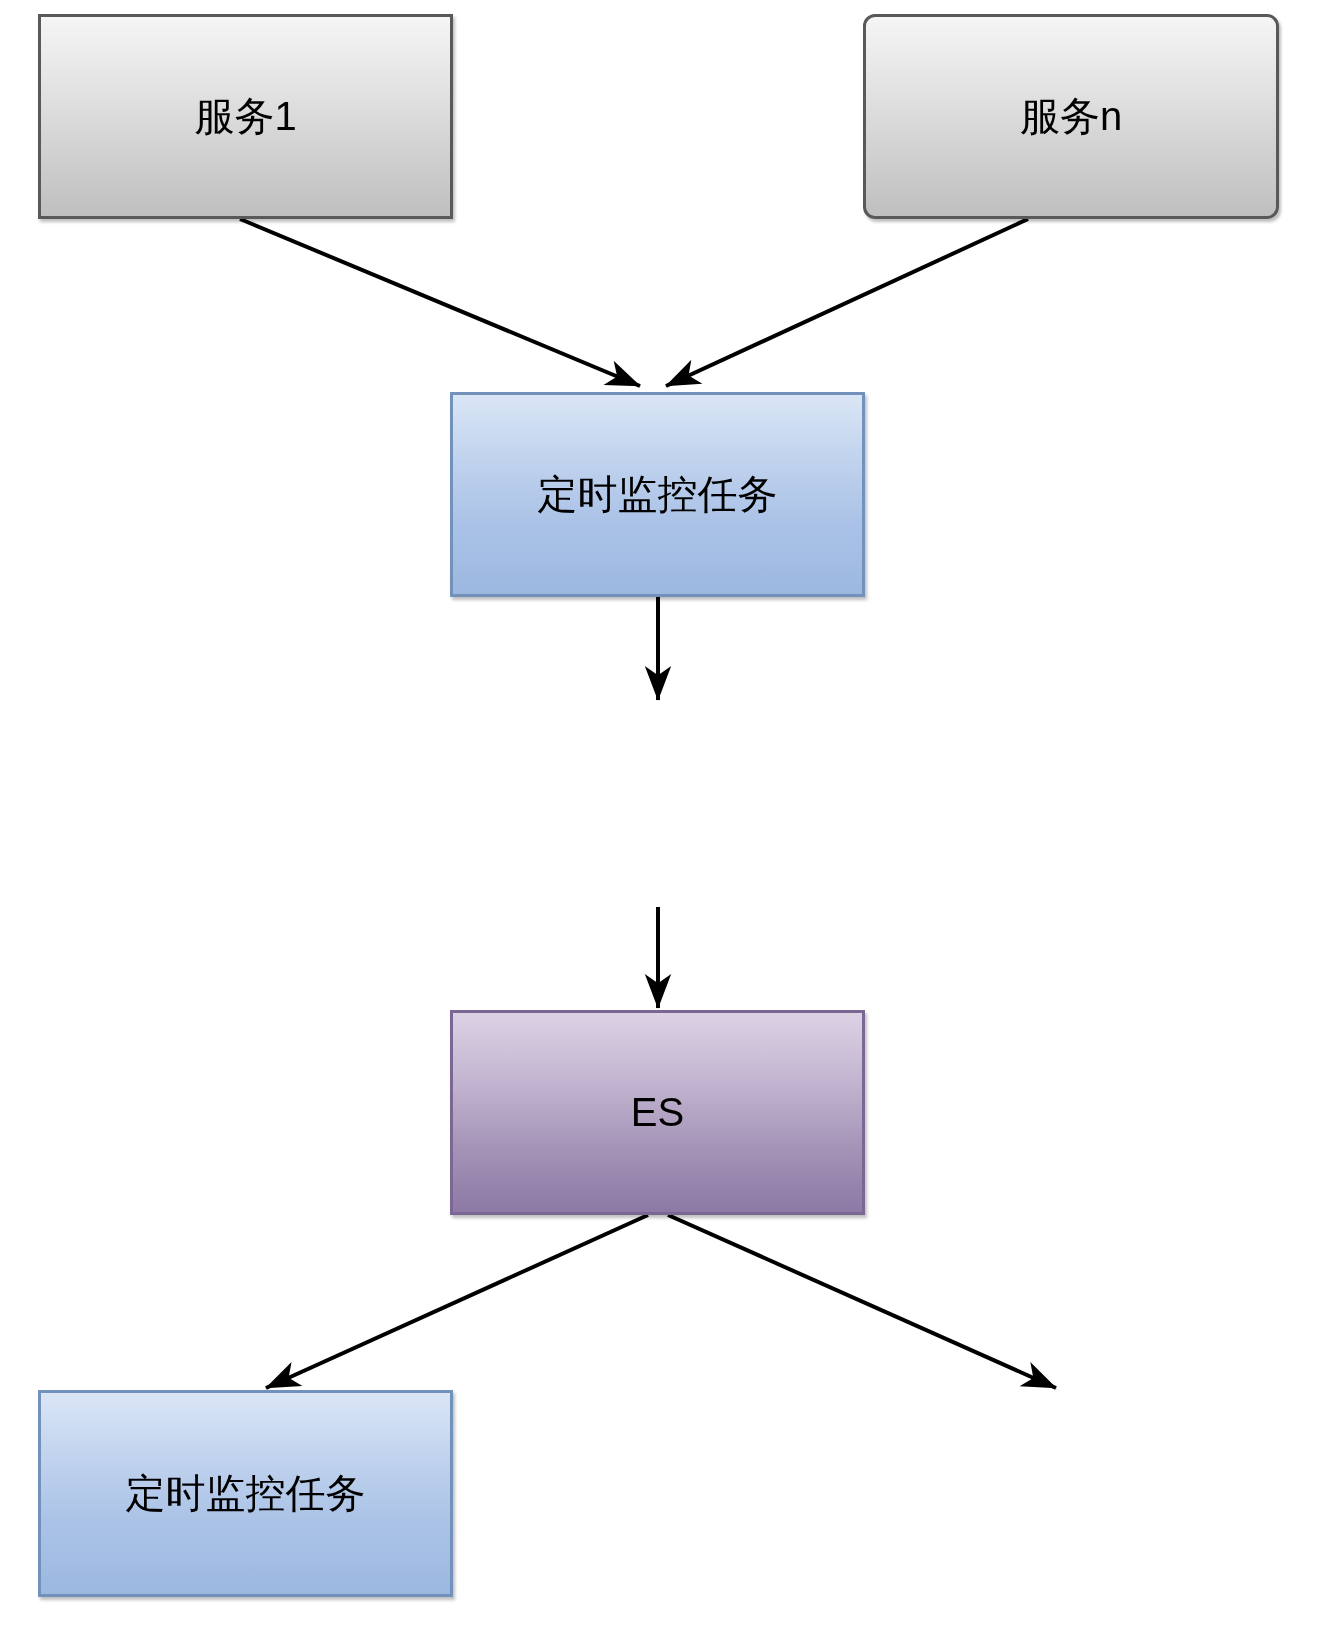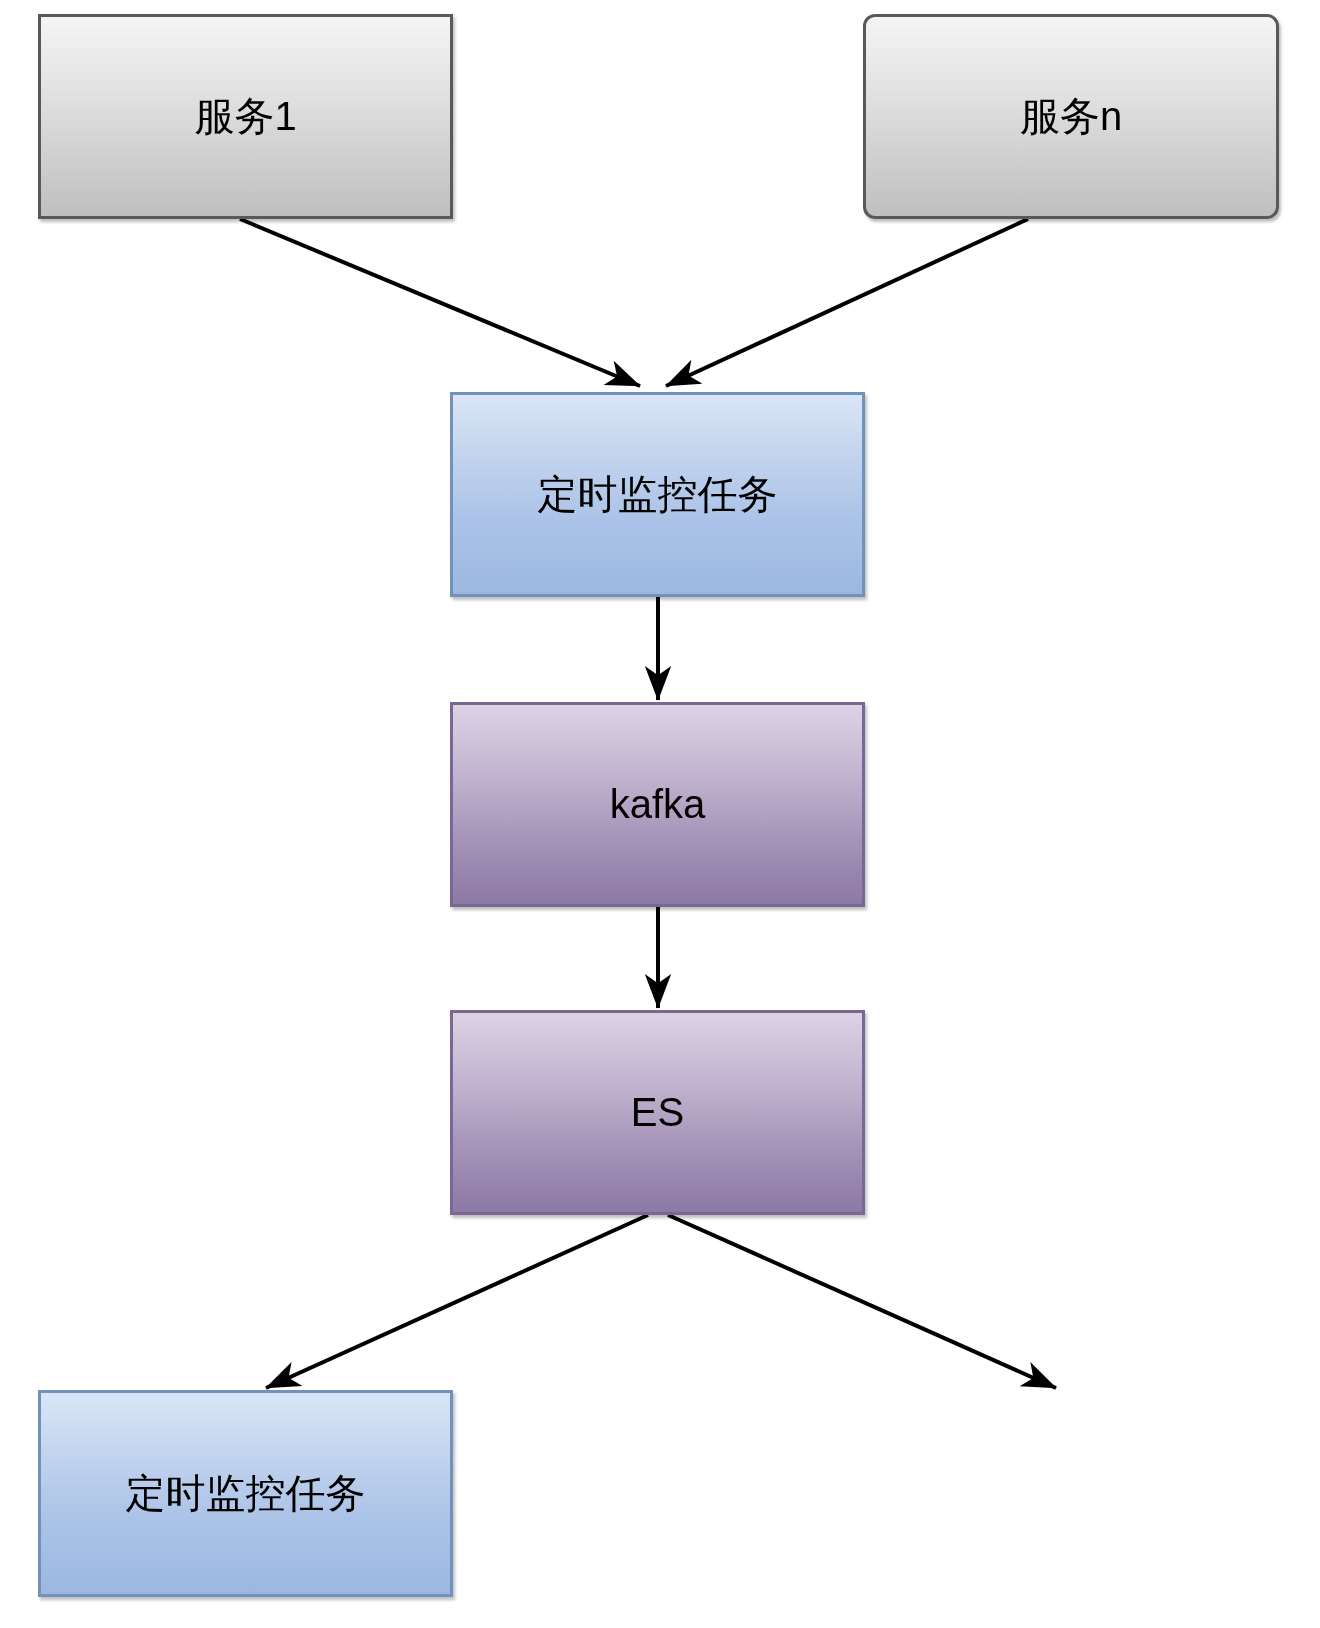--- a/index.html
+++ b/index.html
@@ -82,23 +82,20 @@
   </div>
 
   <div id="node-servicen" class="node node-gray">
     <span>服务n</span>
   </div>
 
   <div id="node-log-collector" class="node node-blue">
     <span>定时监控任务</span>
   </div>
 
-  <div id="node-kafka" class="node node-purple">
-    <span>kafka</span>
-  </div>
 
   <div id="node-scheduled-task" class="node node-blue">
     <span>定时监控任务</span>
   </div>
 
   <div id="node-es" class="node node-purple">
     <span>ES</span>
   </div>
 
 

